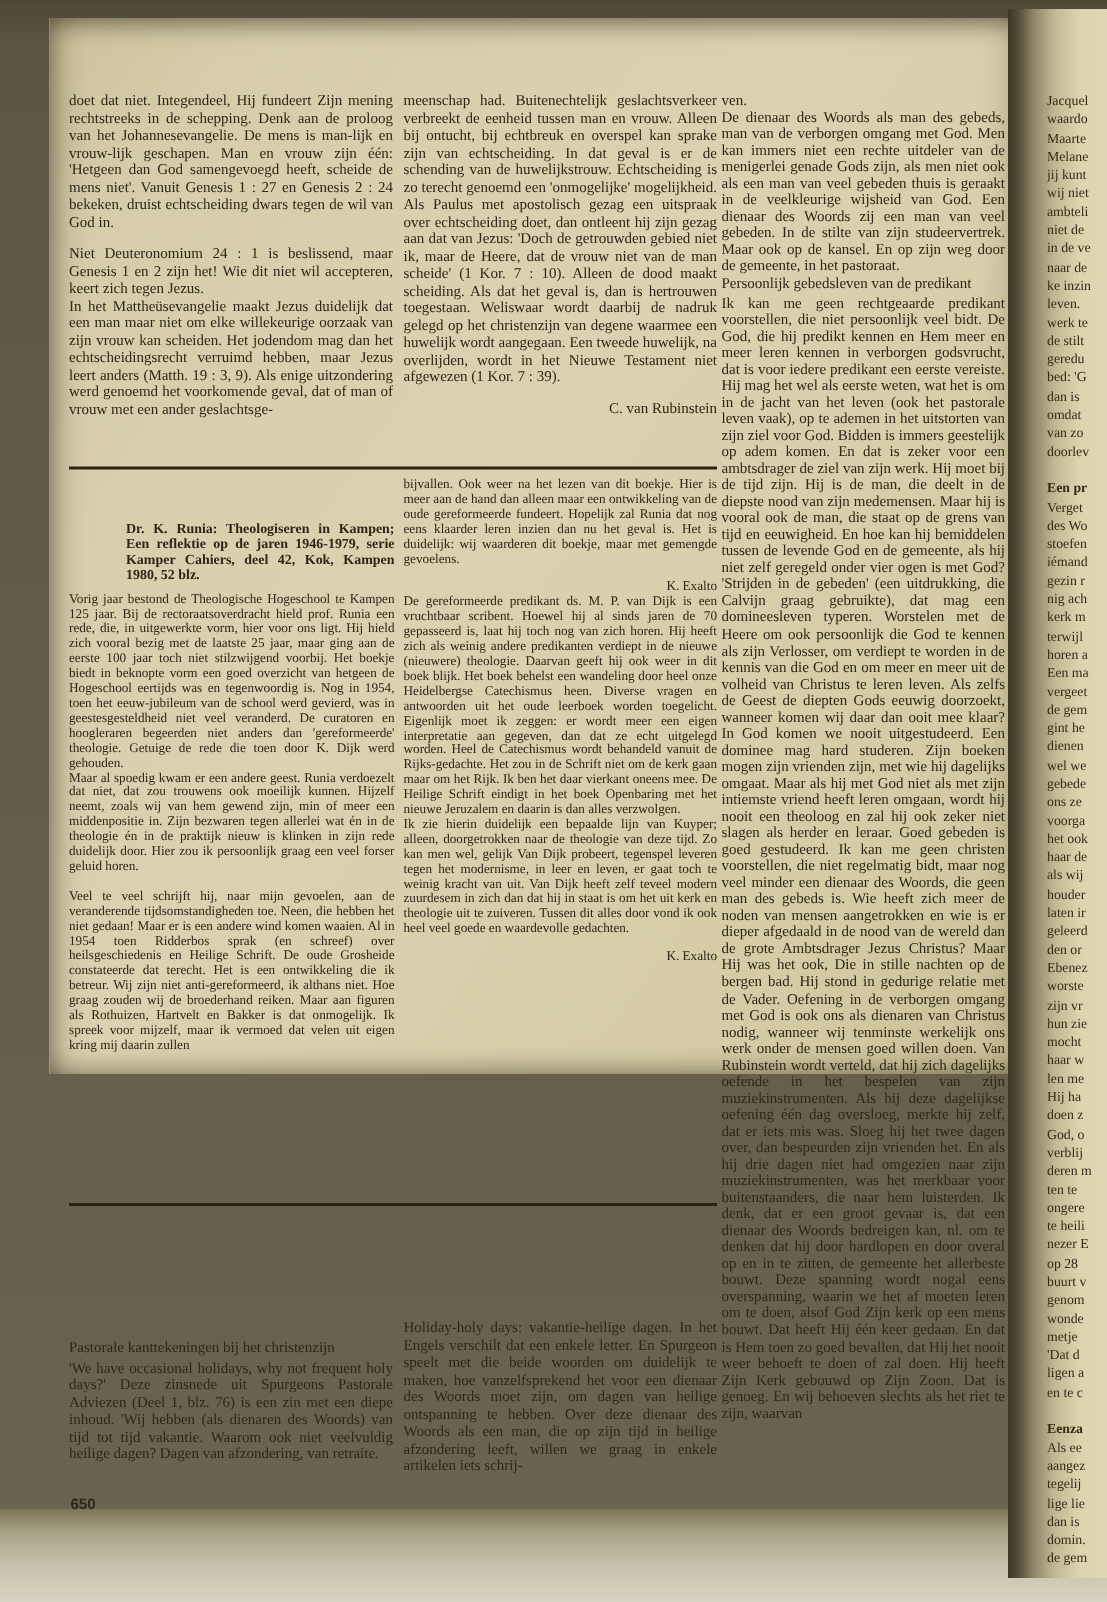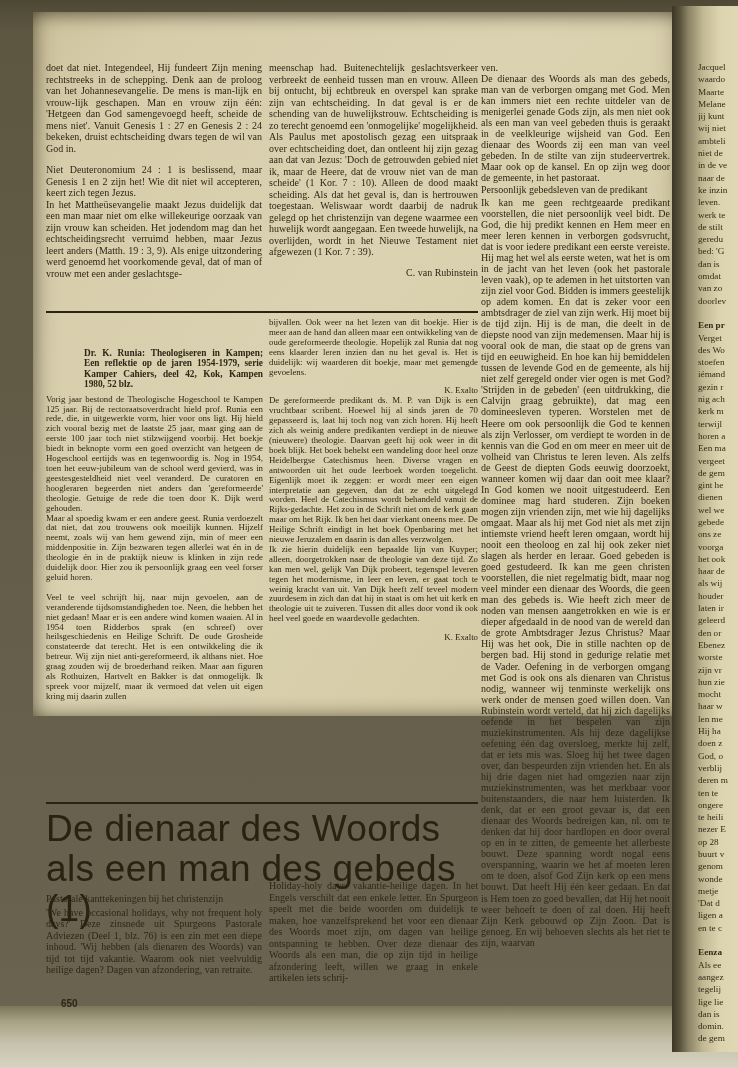--- a/index.html
+++ b/index.html
@@ -35,21 +35,21 @@
   .rv-title { font-weight:700; text-align:justify; margin:0 0 5px 38px;
               font-size:9.3px; line-height:10.4px; }
   .t2 { margin:9px 0 4px 52px; }
   .sig { text-align:right; margin-top:9px; }
   .art-title { position:absolute; left:13px; top:797px; width:455px; margin:0;
                font-family:"Liberation Sans", sans-serif; font-weight:400;
                font-size:37px; line-height:40px; letter-spacing:.3px; color:#292212; }
   .art-title span { display:block; }
   .c-a2c1 { left:13px; top:881px; width:216px; }
   .c-a2c2 { left:236px; top:868px; width:209px; }
-  .pageno { position:absolute; left:28px; top:986px; font-family:"Liberation Sans",sans-serif;
+  .pageno { position:absolute; left:14px; top:986px; font-family:"Liberation Sans",sans-serif;
             font-weight:700; font-size:10px; color:#2e2716;text-align:center; }
   .rcol { position:absolute; left:26px; top:56px; width:200px; white-space:nowrap;
           font-size:9.2px; color:#332b19; }
   .rline { height:12.3px; overflow:hidden; }
   .b { font-weight:700; }
 </style>
 </head>
 <body>
 
 <div class="scan">
@@ -66,46 +66,42 @@
     <section class="col c-top2">
       <div>
           <p class="para">meenschap had. Buitenechtelijk geslachtsverkeer verbreekt de eenheid tussen man en vrouw. Alleen bij ontucht, bij echtbreuk en overspel kan sprake zijn van echtscheiding. In dat geval is er de schending van de huwelijkstrouw. Echtscheiding is zo terecht genoemd een 'onmogelijke' mogelijkheid. Als Paulus met apostolisch gezag een uitspraak over echtscheiding doet, dan ontleent hij zijn gezag aan dat van Jezus: 'Doch de getrouwden gebied niet ik, maar de Heere, dat de vrouw niet van de man scheide' (1 Kor. 7 : 10). Alleen de dood maakt scheiding. Als dat het geval is, dan is hertrouwen toegestaan. Weliswaar wordt daarbij de nadruk gelegd op het christenzijn van degene waarmee een huwelijk wordt aangegaan. Een tweede huwelijk, na overlijden, wordt in het Nieuwe Testament niet afgewezen (1 Kor. 7 : 39).</p>
         </div>
       <div class="sig">C. van Rubinstein</div>
     </section>
 
     <div class="rule rule1"></div>
 
     <section class="col rv c-bb1">
-      <div class="rv-title t1">Dr. K. Runia: Theologiseren in Kampen; Een reflektie op de jaren 1954-1979, serie Kamper Cahiers, deel 42, Kok, Kampen 1980, 52 blz.</div>
+      <div class="rv-title t1">Dr. K. Runia: Theologiseren in Kampen; Een reflektie op de jaren 1946-1979, serie Kamper Cahiers, deel 42, Kok, Kampen 1980, 52 blz.</div>
       <div>
           <p class="para">Vorig jaar bestond de Theologische Hogeschool te Kampen 125 jaar. Bij de rectoraatsoverdracht hield prof. Runia een rede, die, in uitgewerkte vorm, hier voor ons ligt. Hij hield zich vooral bezig met de laatste 25 jaar, maar ging aan de eerste 100 jaar toch niet stilzwijgend voorbij. Het boekje biedt in beknopte vorm een goed overzicht van hetgeen de Hogeschool eertijds was en tegenwoordig is. Nog in 1954, toen het eeuw-jubileum van de school werd gevierd, was in geestesgesteldheid niet veel veranderd. De curatoren en hoogleraren begeerden niet anders dan 'gereformeerde' theologie. Getuige de rede die toen door K. Dijk werd gehouden.</p>
           <p class="para">Maar al spoedig kwam er een andere geest. Runia verdoezelt dat niet, dat zou trouwens ook moeilijk kunnen. Hijzelf neemt, zoals wij van hem gewend zijn, min of meer een middenpositie in. Zijn bezwaren tegen allerlei wat én in de theologie én in de praktijk nieuw is klinken in zijn rede duidelijk door. Hier zou ik persoonlijk graag een veel forser geluid horen.</p>
           <p class="para sp">Veel te veel schrijft hij, naar mijn gevoelen, aan de veranderende tijdsomstandigheden toe. Neen, die hebben het niet gedaan! Maar er is een andere wind komen waaien. Al in 1954 toen Ridderbos sprak (en schreef) over heilsgeschiedenis en Heilige Schrift. De oude Grosheide constateerde dat terecht. Het is een ontwikkeling die ik betreur. Wij zijn niet anti-gereformeerd, ik althans niet. Hoe graag zouden wij de broederhand reiken. Maar aan figuren als Rothuizen, Hartvelt en Bakker is dat onmogelijk. Ik spreek voor mijzelf, maar ik vermoed dat velen uit eigen kring mij daarin zullen</p>
         </div>
     </section>
 
     <section class="col rv c-bb2">
       <div>
-          <p class="para">bijvallen. Ook weer na het lezen van dit boekje. Hier is meer aan de hand dan alleen maar een ontwikkeling van de oude gereformeerde theologie. Hopelijk zal Runia dat nog eens klaarder leren inzien dan nu het geval is. Het is duidelijk: wij waarderen dit boekje, maar met gemengde gevoelens.</p>
+          <p class="para">bijvallen. Ook weer na het lezen van dit boekje. Hier is meer aan de hand dan alleen maar een ontwikkeling van de oude gereformeerde fundeert. Hopelijk zal Runia dat nog eens klaarder leren inzien dan nu het geval is. Het is duidelijk: wij waarderen dit boekje, maar met gemengde gevoelens.</p>
         </div>
       <div class="sig">K. Exalto</div>
       <div>
           <p class="para">De gereformeerde predikant ds. M. P. van Dijk is een vruchtbaar scribent. Hoewel hij al sinds jaren de 70 gepasseerd is, laat hij toch nog van zich horen. Hij heeft zich als weinig andere predikanten verdiept in de nieuwe (nieuwere) theologie. Daarvan geeft hij ook weer in dit boek blijk. Het boek behelst een wandeling door heel onze Heidelbergse Catechismus heen. Diverse vragen en antwoorden uit het oude leerboek worden toegelicht. Eigenlijk moet ik zeggen: er wordt meer een eigen interpretatie aan gegeven, dan dat ze echt uitgelegd worden. Heel de Catechismus wordt behandeld vanuit de Rijks-gedachte. Het zou in de Schrift niet om de kerk gaan maar om het Rijk. Ik ben het daar vierkant oneens mee. De Heilige Schrift eindigt in het boek Openbaring met het nieuwe Jeruzalem en daarin is dan alles verzwolgen.</p>
           <p class="para">Ik zie hierin duidelijk een bepaalde lijn van Kuyper; alleen, doorgetrokken naar de theologie van deze tijd. Zo kan men wel, gelijk Van Dijk probeert, tegenspel leveren tegen het modernisme, in leer en leven, er gaat toch te weinig kracht van uit. Van Dijk heeft zelf teveel modern zuurdesem in zich dan dat hij in staat is om het uit kerk en theologie uit te zuiveren. Tussen dit alles door vond ik ook heel veel goede en waardevolle gedachten.</p>
         </div>
       <div class="sig">K. Exalto</div>
     </section>
 
     <div class="rule rule2"></div>
 
-    <h1 class="art-title">
-      <span>De dienaar des Woords</span>
-      <span>als een man des gebeds (1)</span>
-    </h1>
 
     <section class="col c-a2c1">
         <p class="para subhead">Pastorale kanttekeningen bij het christenzijn</p>
         <p class="para">'We have occasional holidays, why not frequent holy days?' Deze zinsnede uit Spurgeons Pastorale Adviezen (Deel 1, blz. 76) is een zin met een diepe inhoud. 'Wij hebben (als dienaren des Woords) van tijd tot tijd vakantie. Waarom ook niet veelvuldig heilige dagen? Dagen van afzondering, van retraite.</p>
       </section>
 
     <section class="col c-a2c2">
         <p class="para">Holiday-holy days: vakantie-heilige dagen. In het Engels verschilt dat een enkele letter. En Spurgeon speelt met die beide woorden om duidelijk te maken, hoe vanzelfsprekend het voor een dienaar des Woords moet zijn, om dagen van heilige ontspanning te hebben. Over deze dienaar des Woords als een man, die op zijn tijd in heilige afzondering leeft, willen we graag in enkele artikelen iets schrij-</p>
       </section>
 

